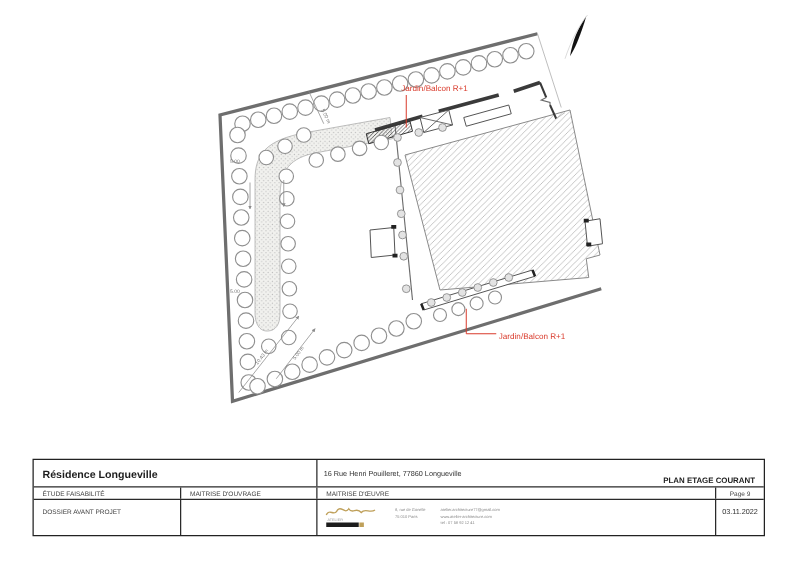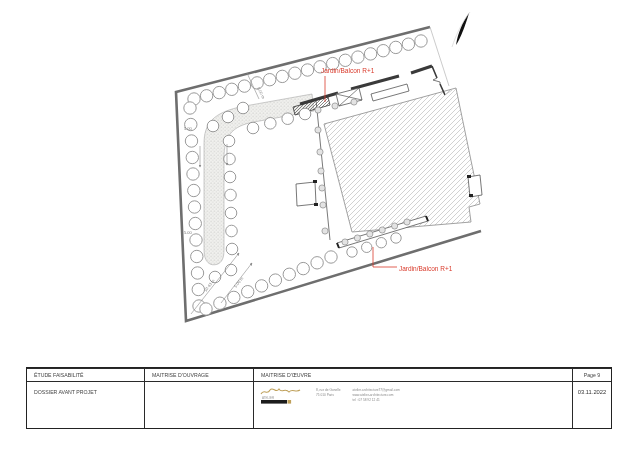--- a/index.html
+++ b/index.html
@@ -217,20 +217,27 @@
 
     <g>
       <path class="red-line" d="M325,76 L325,102"></path>
       <text class="red-text" x="321" y="73">Jardin/Balcon R+1</text>
       <path class="red-line" d="M373,247 L373,267 L397,267"></path>
       <text class="red-text" x="399" y="271">Jardin/Balcon R+1</text>
     </g>
   </svg>
 
   <div class="tb">
+    <div class="tb-row tb-row1">
+      <div class="cell w227 br project">Résidence Longueville</div>
+      <div class="cell" style="flex:1;display:flex;">
+        <div class="addr">16 Rue Henri Pouilleret, 77860 Longueville</div>
+        <div class="plan-title">PLAN ETAGE COURANT</div>
+      </div>
+    </div>
     <div class="tb-row tb-row2">
       <div class="cell w118 br lbl">ÉTUDE FAISABILITÉ</div>
       <div class="cell w109 br lbl">MAITRISE D'OUVRAGE</div>
       <div class="cell w319 br lbl">MAITRISE D'ŒUVRE</div>
       <div class="cell w40 page">Page 9</div>
     </div>
     <div class="tb-row tb-row3">
       <div class="cell w118 br phase">DOSSIER AVANT PROJET</div>
       <div class="cell w109 br"></div>
       <div class="cell w319 br firm-cell">

